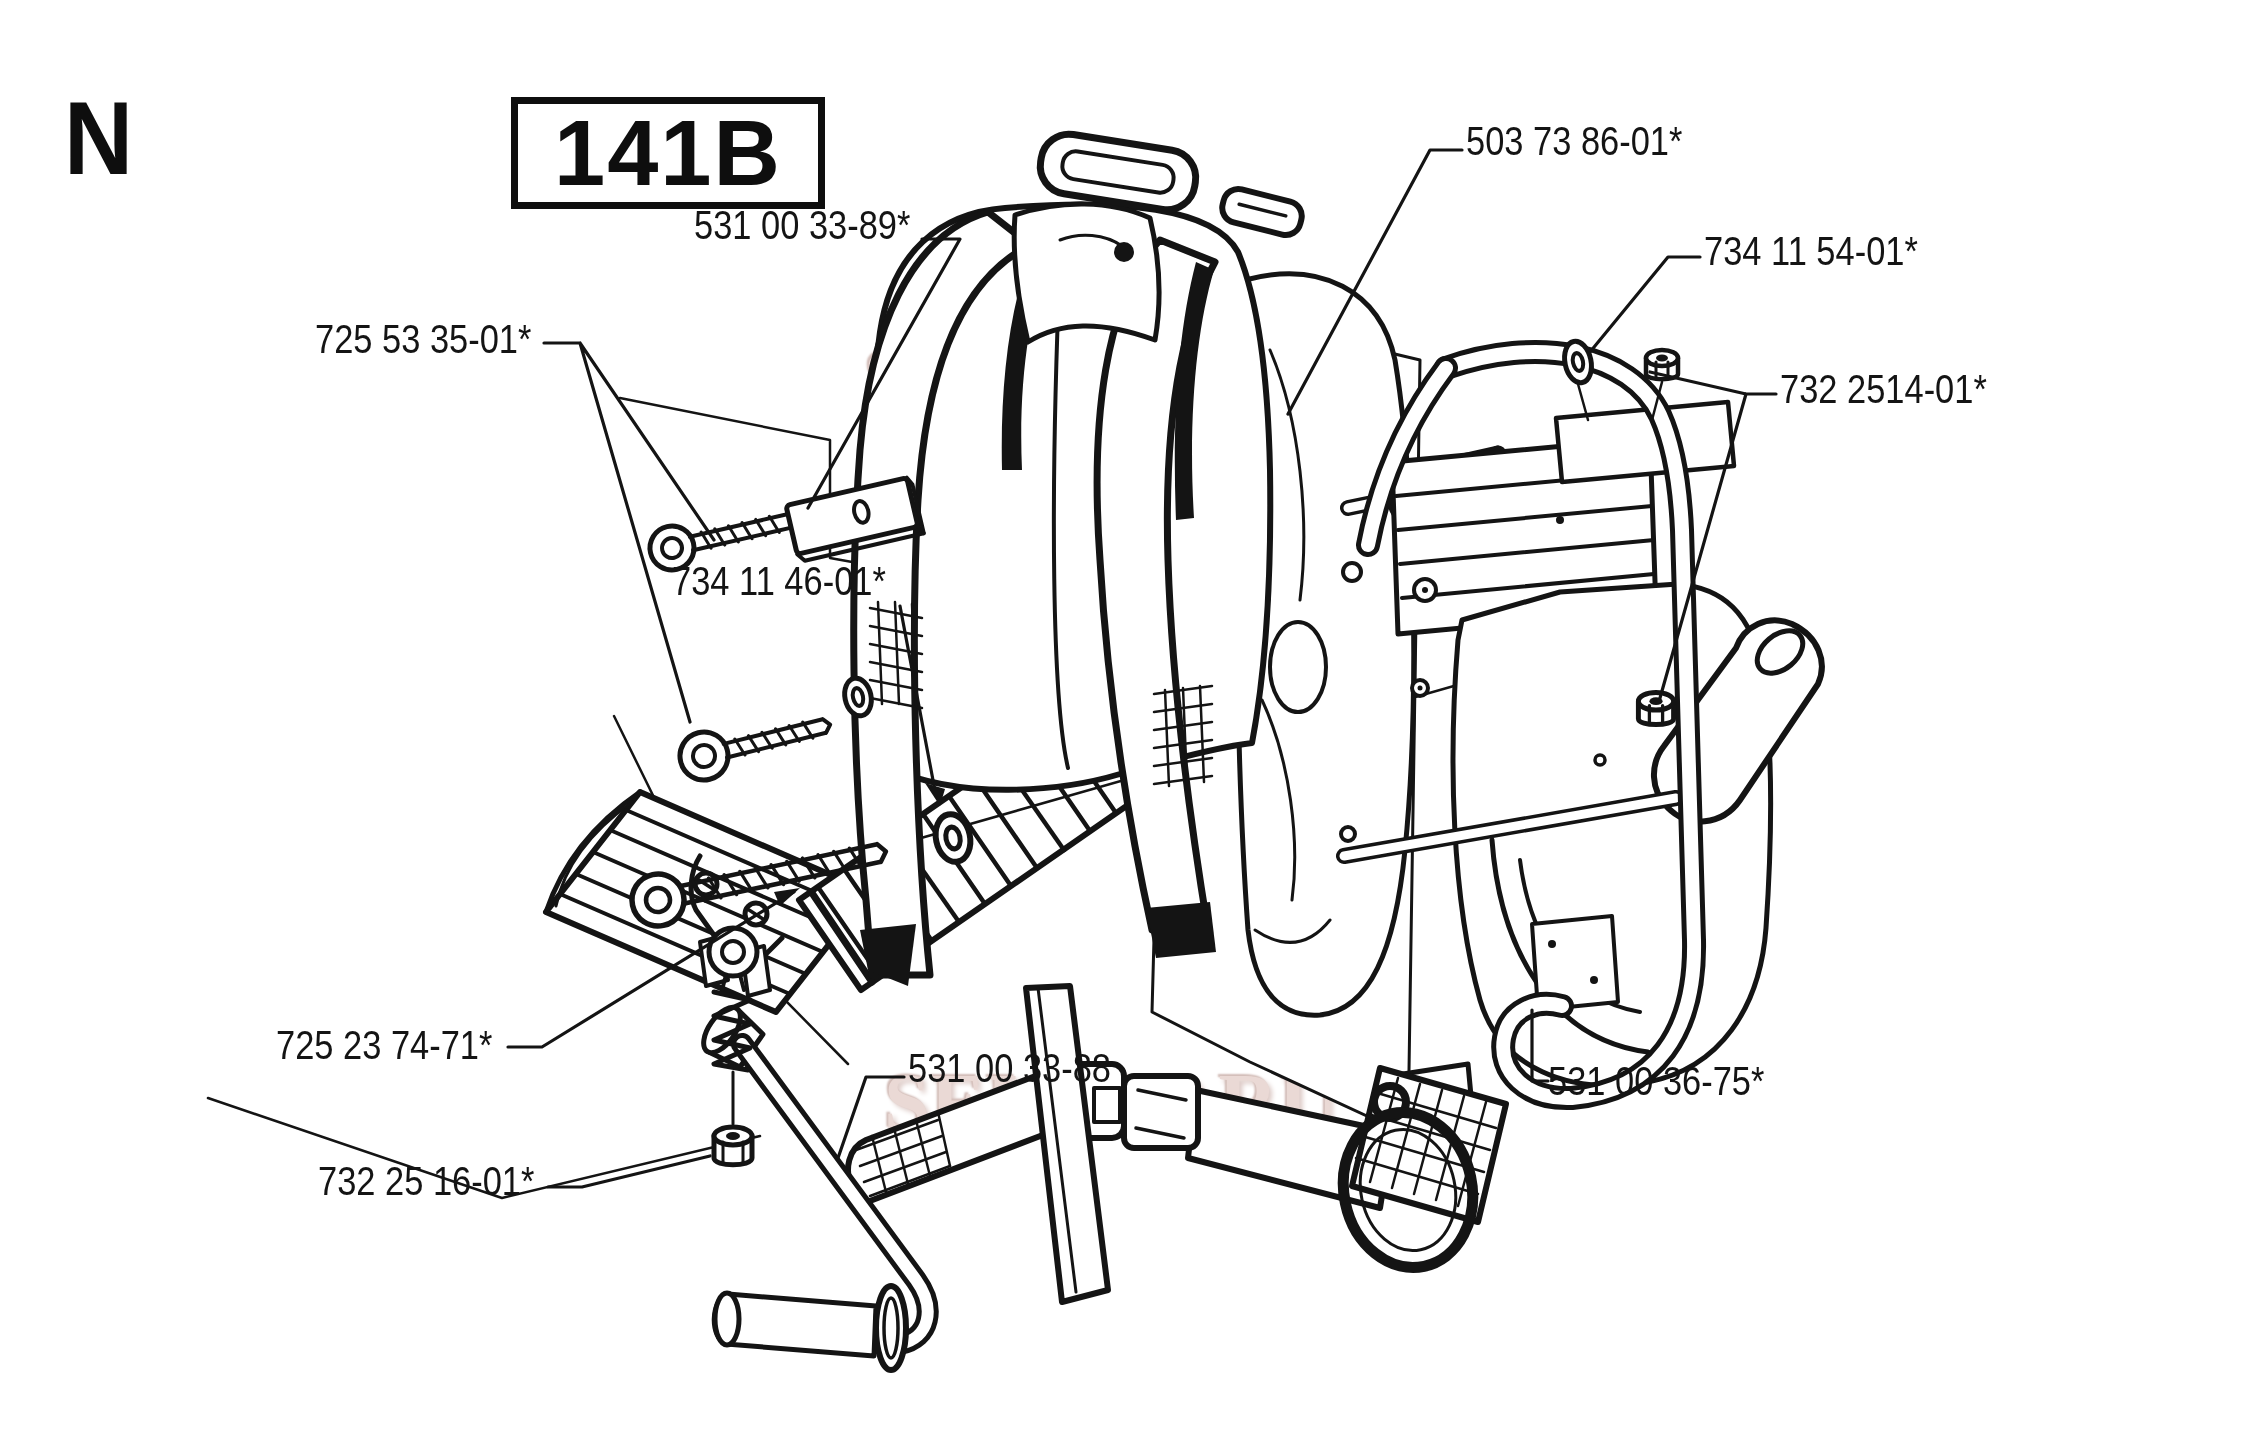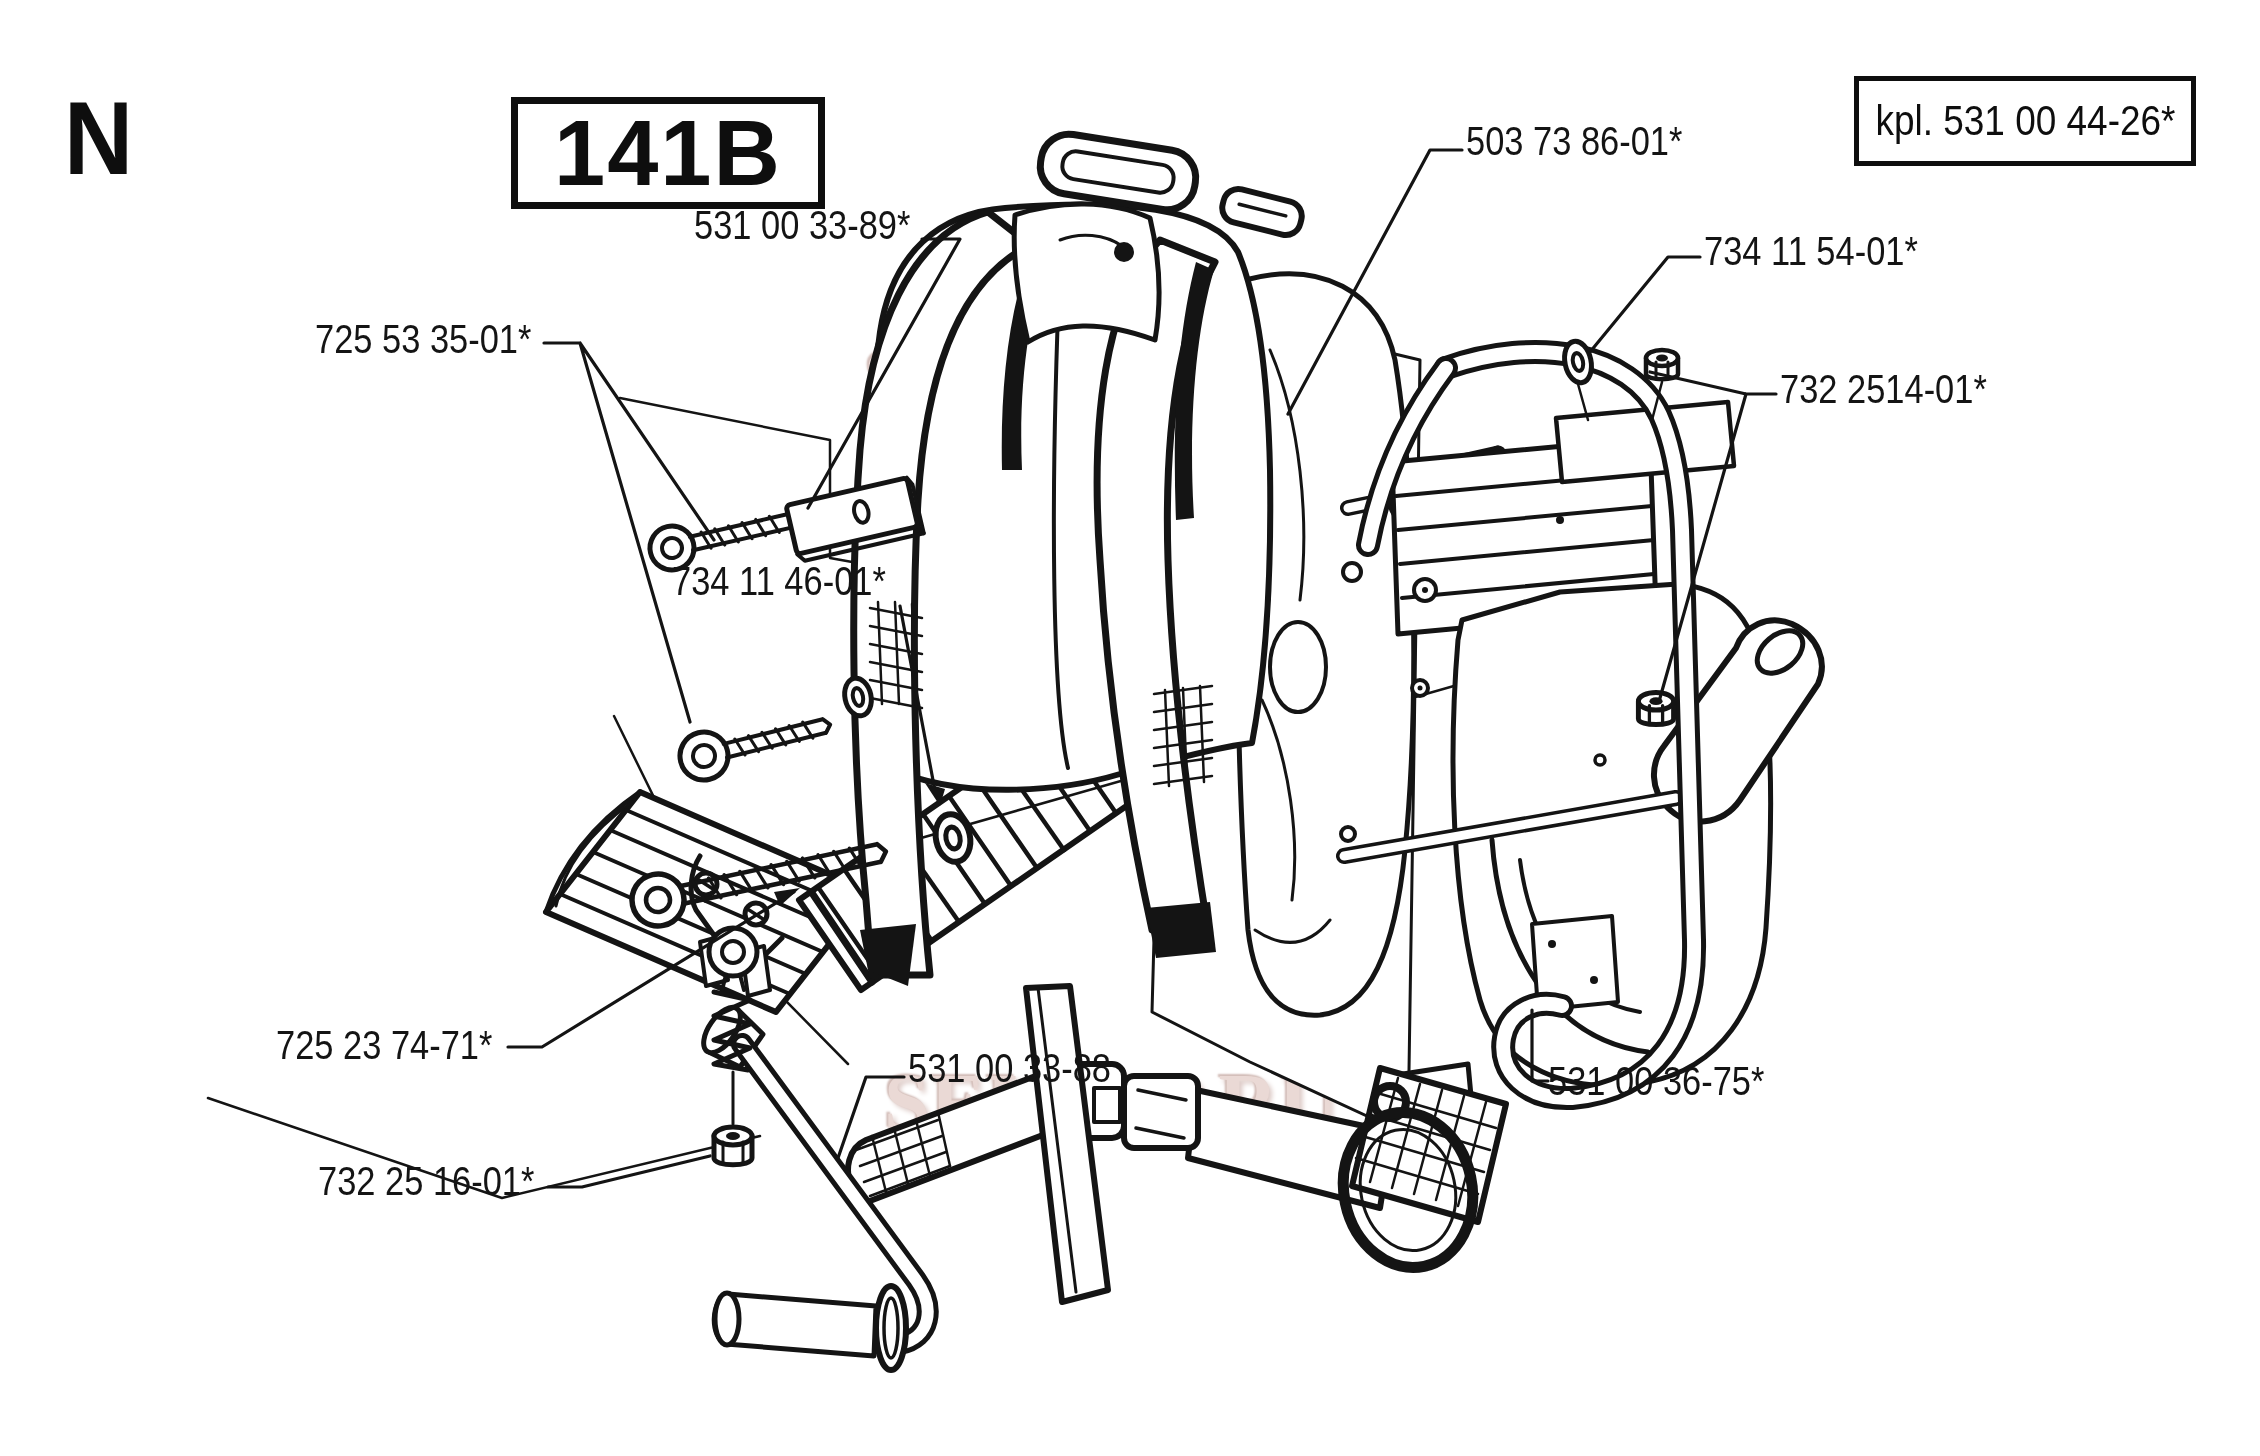--- a/index.html
+++ b/index.html
@@ -381,23 +381,20 @@
       <path d="M 904,1077 L 866,1077 L 838,1158"></path>
       <path d="M 1548,1081 L 1532,1081 L 1532,1010"></path>
       <path d="M 548,1187 L 582,1187 L 710,1156"></path>
     </g>
   </svg>
 
   <div class="section-letter">N</div>
   <div class="model-box">
     <span>141B</span>
   </div>
-  <div class="kit-box">
-    <span>kpl. 531 00 44-26*</span>
-  </div>
 
   <div class="part-label pl-503">503 73 86-01*</div>
   <div class="part-label pl-3389">531 00 33-89*</div>
   <div class="part-label pl-1154">734 11 54-01*</div>
   <div class="part-label pl-2514">732 2514-01*</div>
   <div class="part-label pl-5335">725 53 35-01*</div>
   <div class="part-label pl-1146">734 11 46-01*</div>
   <div class="part-label pl-2374">725 23 74-71*</div>
   <div class="part-label pl-3388">531 00 33-88</div>
   <div class="part-label pl-3675">531 00 36-75*</div>

